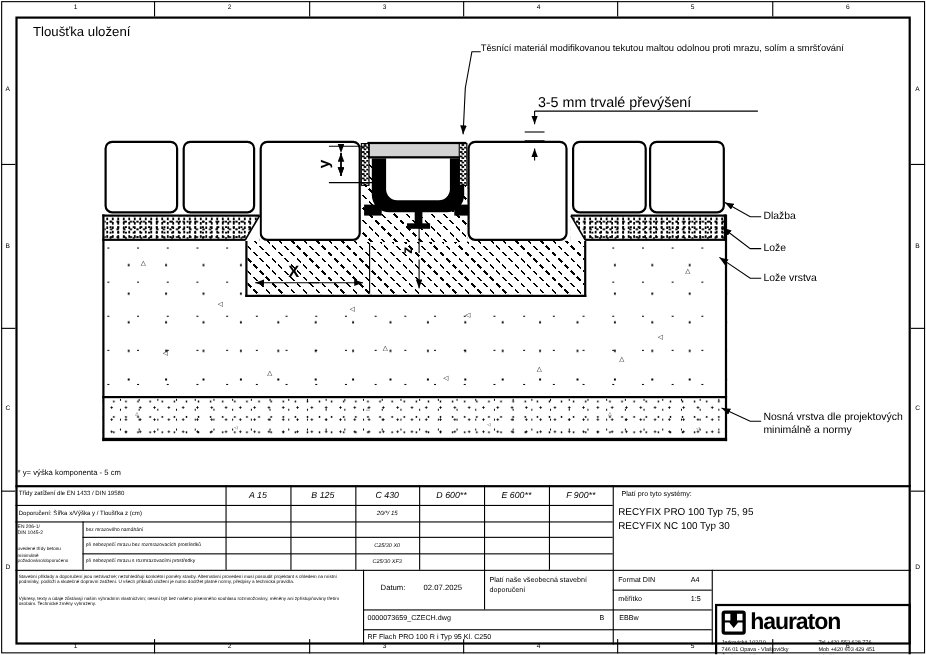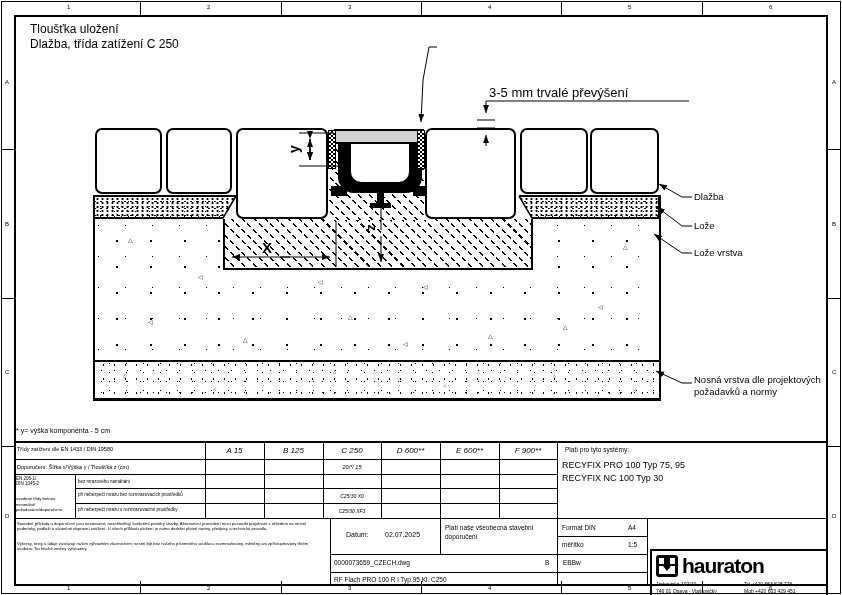--- a/index.html
+++ b/index.html
@@ -96,21 +96,20 @@
   <div class="abs edge-label" style="left:5px;top:79px">A</div>
   <div class="abs edge-label" style="left:5px;top:221px">B</div>
   <div class="abs edge-label" style="left:5px;top:369px">C</div>
   <div class="abs edge-label" style="left:5px;top:513px">D</div>
   <div class="abs edge-label" style="left:832px;top:79px">A</div>
   <div class="abs edge-label" style="left:832px;top:221px">B</div>
   <div class="abs edge-label" style="left:832px;top:369px">C</div>
   <div class="abs edge-label" style="left:832px;top:513px">D</div>
 
   <div class="abs lbl" style="left:30px;top:22px;font-size:12px">Tloušťka uložení</div>
-  <div class="abs lbl" style="left:30px;top:37px;font-size:12px">Dlažba, třída zatížení C 250</div>
 
   <div class="abs vline" style="left:93px;top:195px;height:206px;width:2px"></div>
   <div class="abs vline" style="left:659px;top:195px;height:206px;width:2px"></div>
 
   <div class="abs dots-sparse" style="left:93px;top:219px;width:568px;height:141px">
     <span class="tri" style="left:35px;top:18px"></span>
     <span class="tri l" style="left:105px;top:55px"></span>
     <span class="tri" style="left:185px;top:25px"></span>
     <span class="tri" style="left:255px;top:95px"></span>
     <span class="tri l" style="left:330px;top:65px"></span>
@@ -191,25 +190,26 @@
     <line x1="486" y1="146" x2="486" y2="135" stroke="#000" stroke-width="1" marker-end="url(#ah)"></line>
 
     <polyline points="437,47 429,47 423,80 421,122" fill="none" stroke="#000" stroke-width="1" marker-end="url(#ah)"></polyline>
 
     <polyline points="692,197 682,197 659,184" fill="none" stroke="#000" stroke-width="1" marker-end="url(#ah)"></polyline>
     <polyline points="692,226 682,226 657,207" fill="none" stroke="#000" stroke-width="1" marker-end="url(#ah)"></polyline>
     <polyline points="692,253 682,253 654,234" fill="none" stroke="#000" stroke-width="1" marker-end="url(#ah)"></polyline>
     <polyline points="692,383 682,383 656,371" fill="none" stroke="#000" stroke-width="1" marker-end="url(#ah)"></polyline>
   </svg>
 
+  <div class="abs" style="left:437px;top:38px;width:395px;font-size:8.5px;line-height:10.5px">Těsnící materiál modifikovanou tekutou maltou odolnou proti mrazu, solím a smršťování</div>
   <div class="abs lbl" style="left:489px;top:85px;font-size:13px">3-5 mm trvalé převýšení</div>
   <div class="abs lbl" style="left:694px;top:191px;font-size:9.5px">Dlažba</div>
   <div class="abs lbl" style="left:694px;top:220px;font-size:9.5px">Lože</div>
   <div class="abs lbl" style="left:694px;top:247px;font-size:9.5px">Lože vrstva</div>
-  <div class="abs" style="left:694px;top:374px;width:135px;font-size:9.5px;line-height:12px">Nosná vrstva dle projektových požadavků a normy</div>
+  <div class="abs" style="left:694px;top:374px;width:135px;font-size:9.5px;line-height:12px">Nosná vrstva dle projektových minimálně a normy</div>
   <div class="abs lbl dim" style="left:262px;top:239px;font-size:15px">X</div>
   <div class="abs lbl dim rot" style="left:290px;top:141px;font-size:14px">y</div>
   <div class="abs lbl dim rot" style="left:367px;top:220px;font-size:13px">z</div>
   <div class="abs lbl" style="left:16px;top:427px;font-size:7px">* y= výška komponenta - 5 cm</div>
 
   <div class="abs hline" style="left:14px;top:441px;width:814px;height:2px"></div>
   <div class="abs hline" style="left:14px;top:459px;width:543px"></div>
   <div class="abs hline" style="left:14px;top:474px;width:543px"></div>
   <div class="abs hline" style="left:75px;top:488px;width:482px"></div>
   <div class="abs hline" style="left:75px;top:503px;width:482px"></div>
@@ -225,21 +225,21 @@
   <div class="abs vline" style="left:440px;top:441px;height:113px"></div>
   <div class="abs vline" style="left:499px;top:441px;height:77px"></div>
   <div class="abs vline" style="left:557px;top:441px;height:145px"></div>
   <div class="abs vline" style="left:75px;top:474px;height:44px"></div>
   <div class="abs vline" style="left:330px;top:518px;height:68px"></div>
   <div class="abs vline" style="left:647px;top:518px;height:68px"></div>
 
   <div class="abs" style="left:17px;top:446px;width:185px;font-size:5.5px">Třídy zatížení dle EN 1433 / DIN 19580</div>
   <div class="abs cell-center" style="left:205px;top:442px;width:59px;height:17px;font-size:8px">A 15</div>
   <div class="abs cell-center" style="left:264px;top:442px;width:59px;height:17px;font-size:8px">B 125</div>
-  <div class="abs cell-center" style="left:323px;top:442px;width:58px;height:17px;font-size:8px">C 250</div>
+  <div class="abs cell-center" style="left:323px;top:442px;width:58px;height:17px;font-size:8px">C 430</div>
   <div class="abs cell-center" style="left:381px;top:442px;width:59px;height:17px;font-size:8px">D 600**</div>
   <div class="abs cell-center" style="left:440px;top:442px;width:59px;height:17px;font-size:8px">E 600**</div>
   <div class="abs cell-center" style="left:499px;top:442px;width:58px;height:17px;font-size:8px">F 900**</div>
 
   <div class="abs" style="left:17px;top:464px;width:185px;font-size:5.5px">Doporučení: Šířka x/Výška y / Tloušťka z (cm)</div>
   <div class="abs cell-center" style="left:323px;top:460px;width:58px;height:14px;font-size:5.5px">20/*/ 15</div>
 
   <div class="abs tbl-small" style="left:16px;top:476px;width:58px">EN 206-1/</div>
   <div class="abs tbl-small" style="left:16px;top:481px;width:58px">DIN 1045-2</div>
   <div class="abs" style="left:16px;top:497px;width:58px;font-size:4.2px;line-height:4.8px">uvedené třídy betonu</div>

